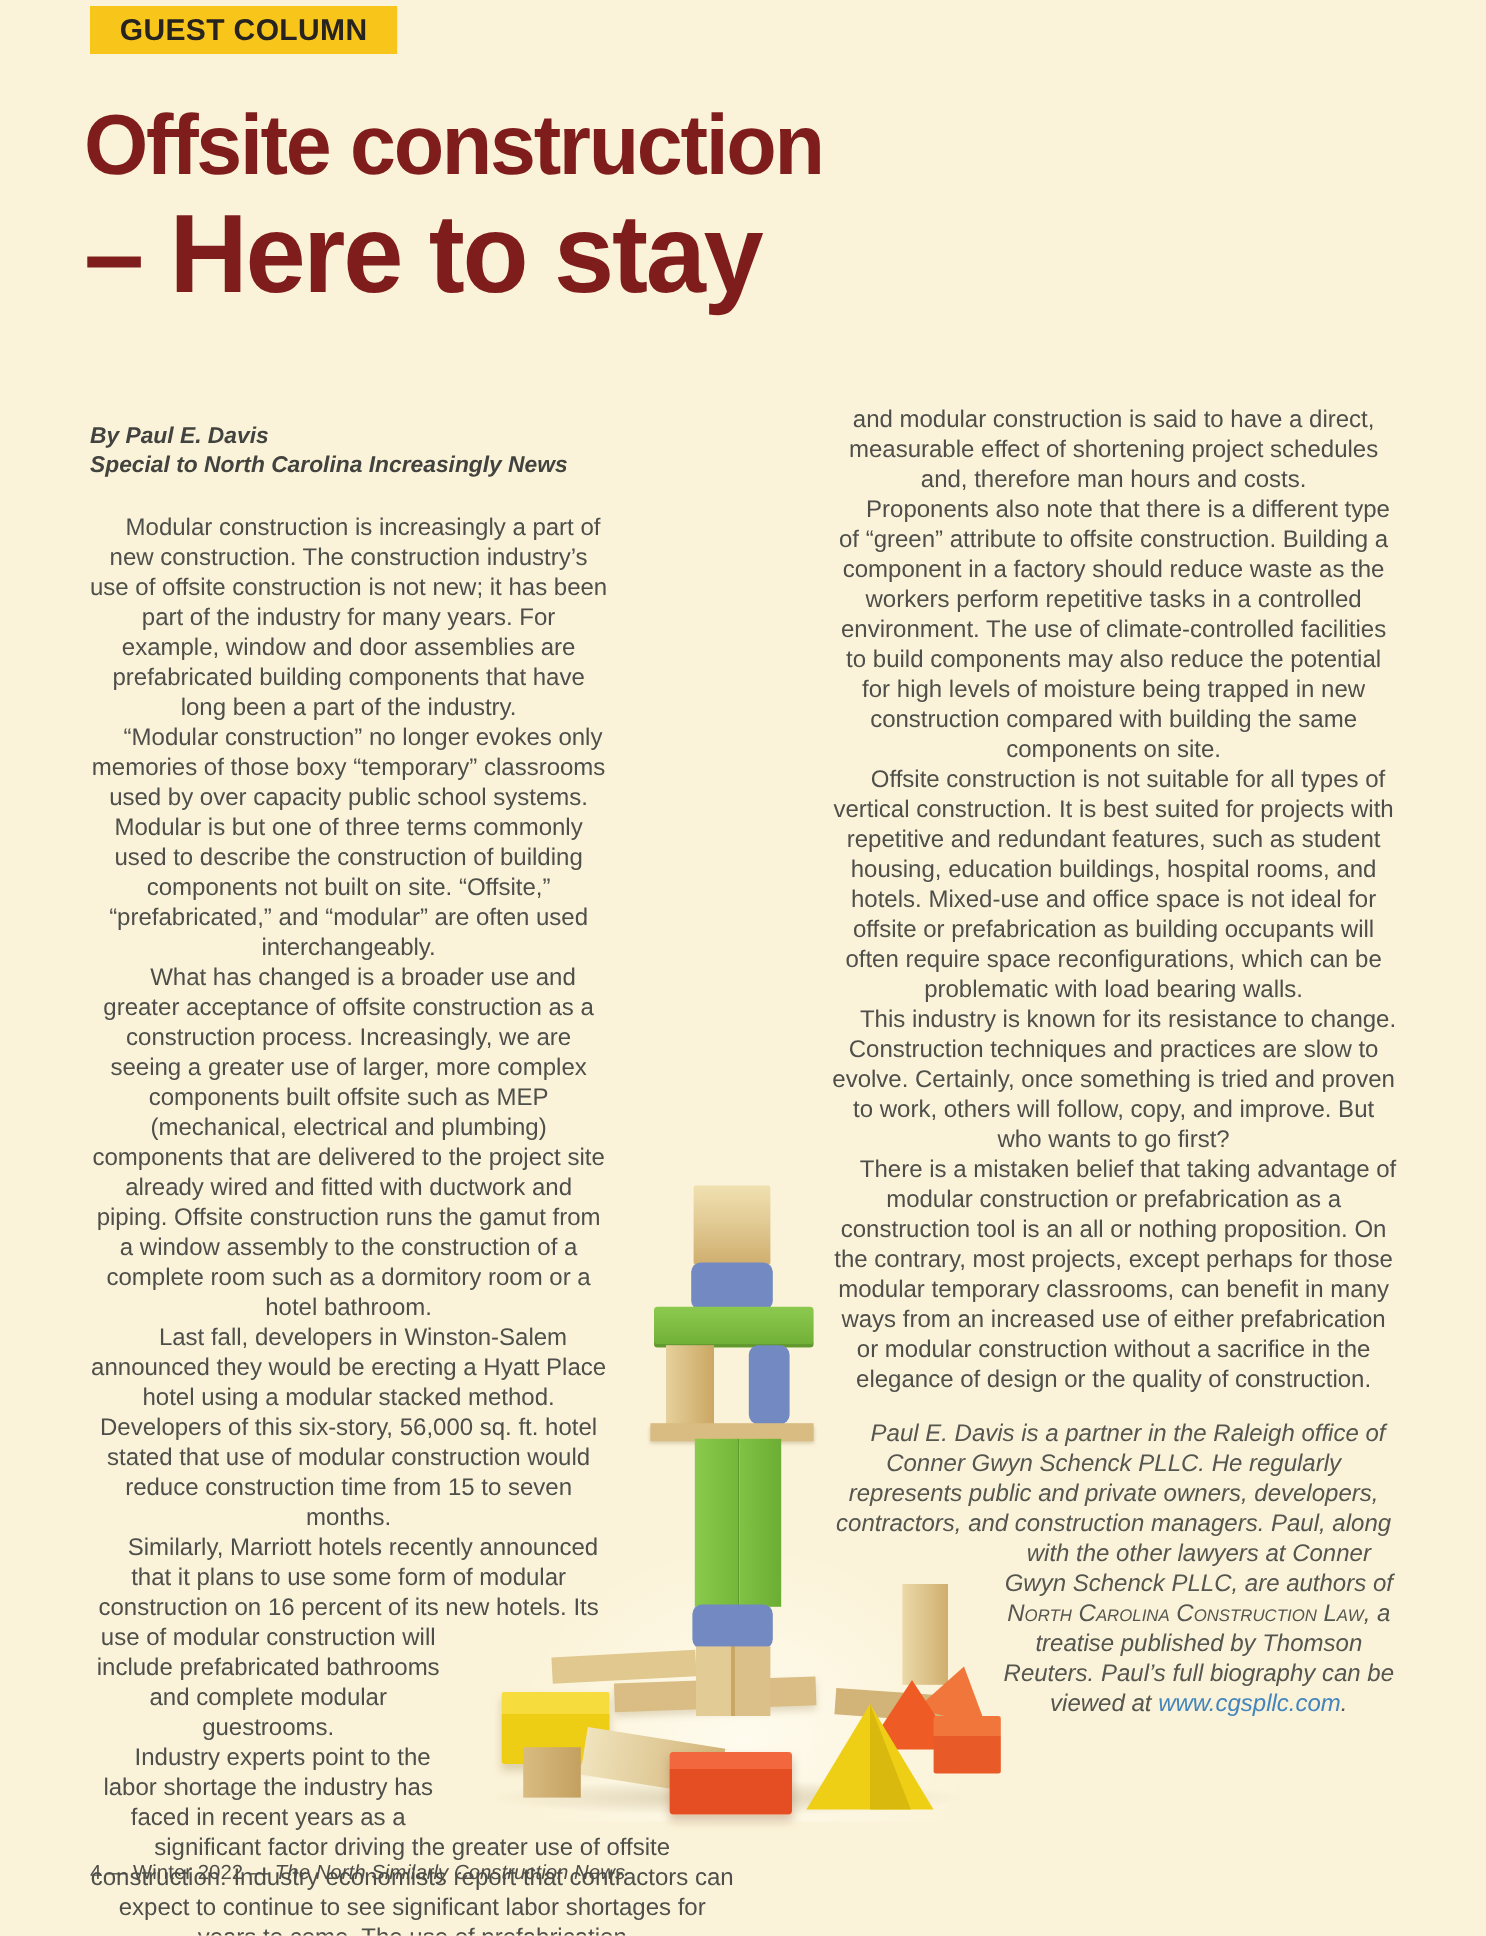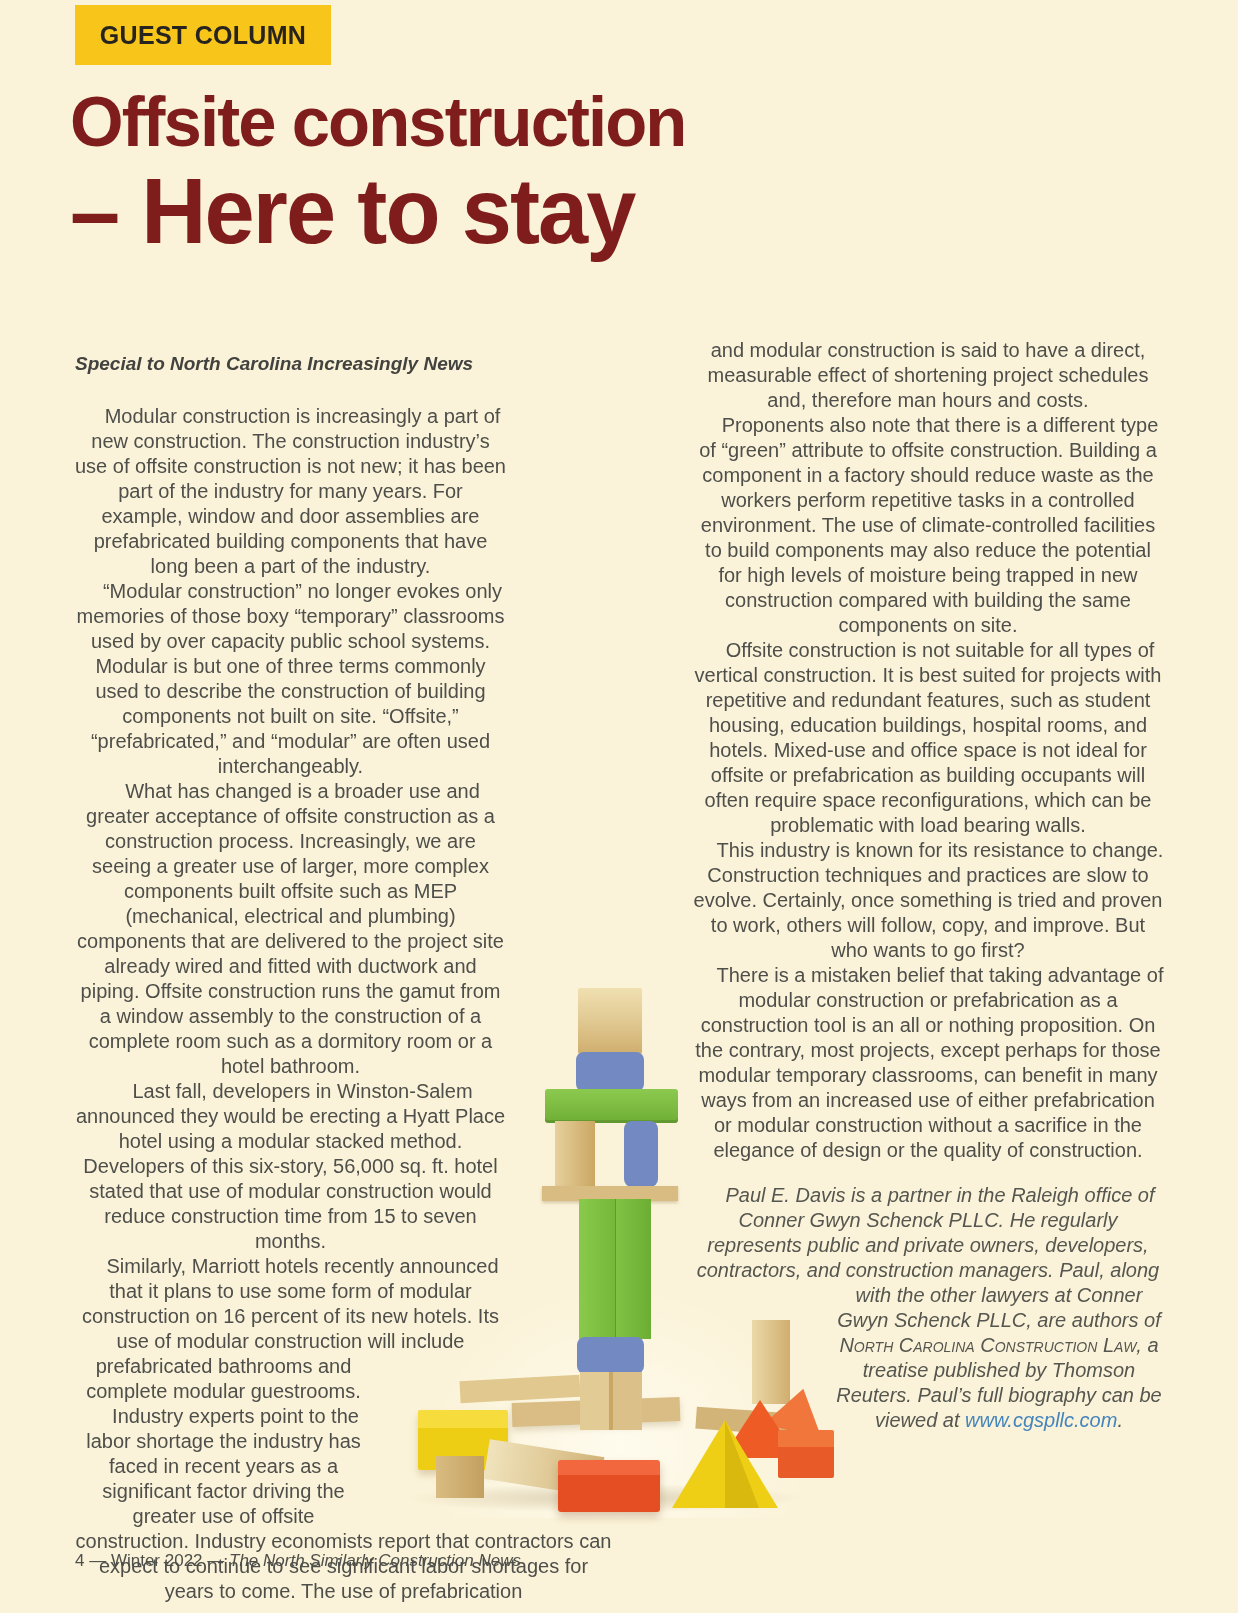--- a/index.html
+++ b/index.html
@@ -4,21 +4,21 @@
 <style>
   html,body{margin:0;padding:0;}
   body{
     width:1238px;height:1613px;position:relative;overflow:hidden;
     background:#FBF3D9;
     font-family:"Liberation Sans",sans-serif;
     color:#4E4F4A;
   }
   
   .badge{
-    position:absolute;left:75px;top:5px;width:256px;height:60px;
+    position:absolute;left:75px;top:5px;width:256px;height:40px;
     background:#F8C51B;display:flex;align-items:center;justify-content:center;
   }
   .badge span{font-size:25px;font-weight:bold;color:#272420;letter-spacing:.3px;}
   .title{position:absolute;left:70px;top:86px;color:#7f1d1d;font-weight:bold;line-height:1;}
   .title .l1{font-size:71px;letter-spacing:-2px;transform:scaleX(.97);transform-origin:left;}
   .title .l2{font-size:93px;letter-spacing:-2px;margin-top:8px;transform:scaleX(.97);transform-origin:left;}
   
   .col{position:absolute;top:338px;width:537px;font-size:20px;line-height:25px;z-index:2;}
   .col-left{left:75px;}
   .col-right{left:627px;width:538px;}
@@ -96,20 +96,21 @@
 </div>
 <div class="title">
   <div class="l1">Offsite construction</div>
   <div class="l2">– Here to stay</div>
 </div>
 
 <div class="col col-left">
   <div class="sp sp-l-a"></div>
   <div class="sp sp-l-b"></div>
   <div class="byline">
+    <div>By Paul E. Davis</div>
     <div>Special to North Carolina Increasingly News</div>
   </div>
   <p class="ind">Modular construction is increasingly a part of new construction. The construction industry’s use of offsite construction is not new; it has been part of the industry for many years.  For example, window and door assemblies are prefabricated building components that have long been a part of the industry.</p>
   <p class="ind">“Modular construction” no longer evokes only memories of those boxy “temporary” classrooms used by over capacity public school systems. Modular is but one of three terms commonly used to describe the construction of building components not built on site. “Offsite,” “prefabricated,” and “modular” are often used interchangeably.</p>
   <p class="ind">What has changed is a broader use and greater acceptance of offsite construction as a construction process. Increasingly, we are seeing a greater use of larger, more complex components built offsite such as MEP (mechanical, electrical and plumbing) components that are delivered to the project site already wired and fitted with ductwork and piping. Offsite construction runs the gamut from a window assembly to the construction of a complete room such as a dormitory room or a hotel bathroom.</p>
   <p class="ind">Last fall, developers in Winston-Salem announced they would be erecting a Hyatt Place hotel using a modular stacked method. Developers of this six-story, 56,000 sq. ft. hotel stated that use of modular construction would reduce construction time from 15 to seven months.</p>
   <p class="ind">Similarly, Marriott hotels recently announced that it plans to use some form of modular construction on 16 percent of its new hotels. Its use of modular construction will include prefabricated bathrooms and complete modular guestrooms.</p>
   <p class="ind">Industry experts point to the labor shortage the industry has faced in recent years as a significant factor driving the greater use of offsite construction. Industry economists report that contractors can expect to continue to see significant labor shortages for years to come. The use of prefabrication</p>
 </div>
 

